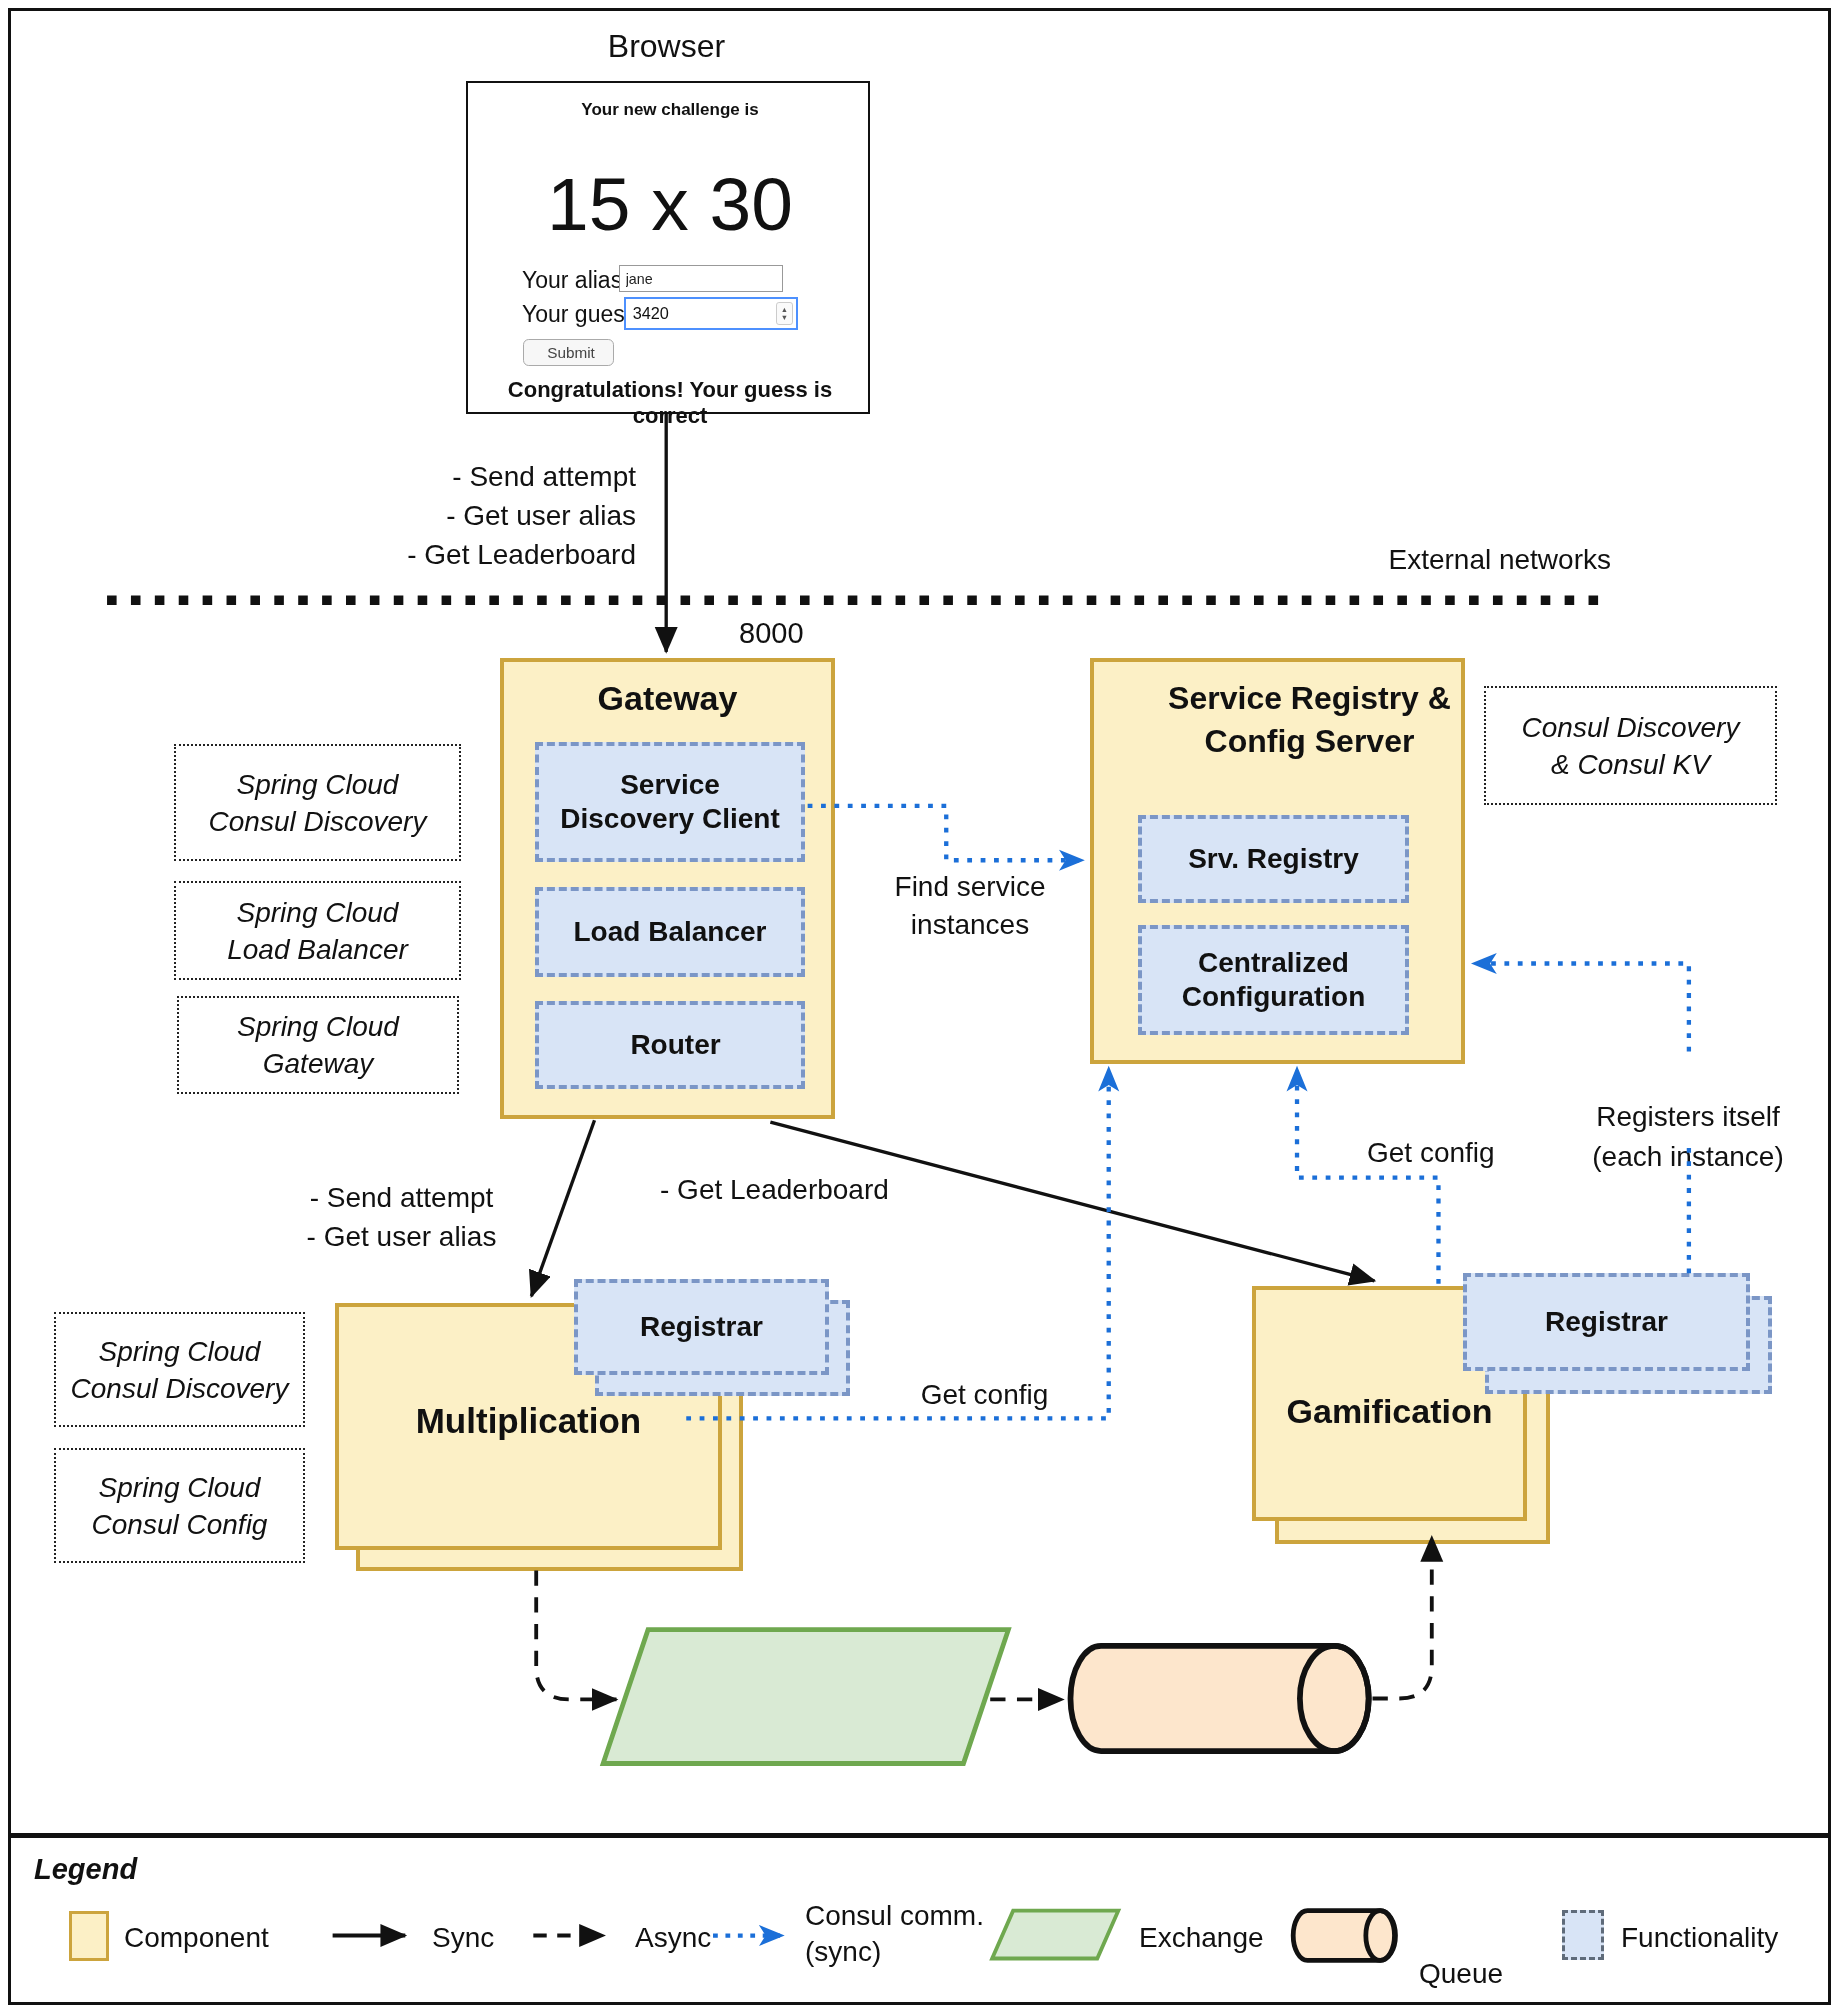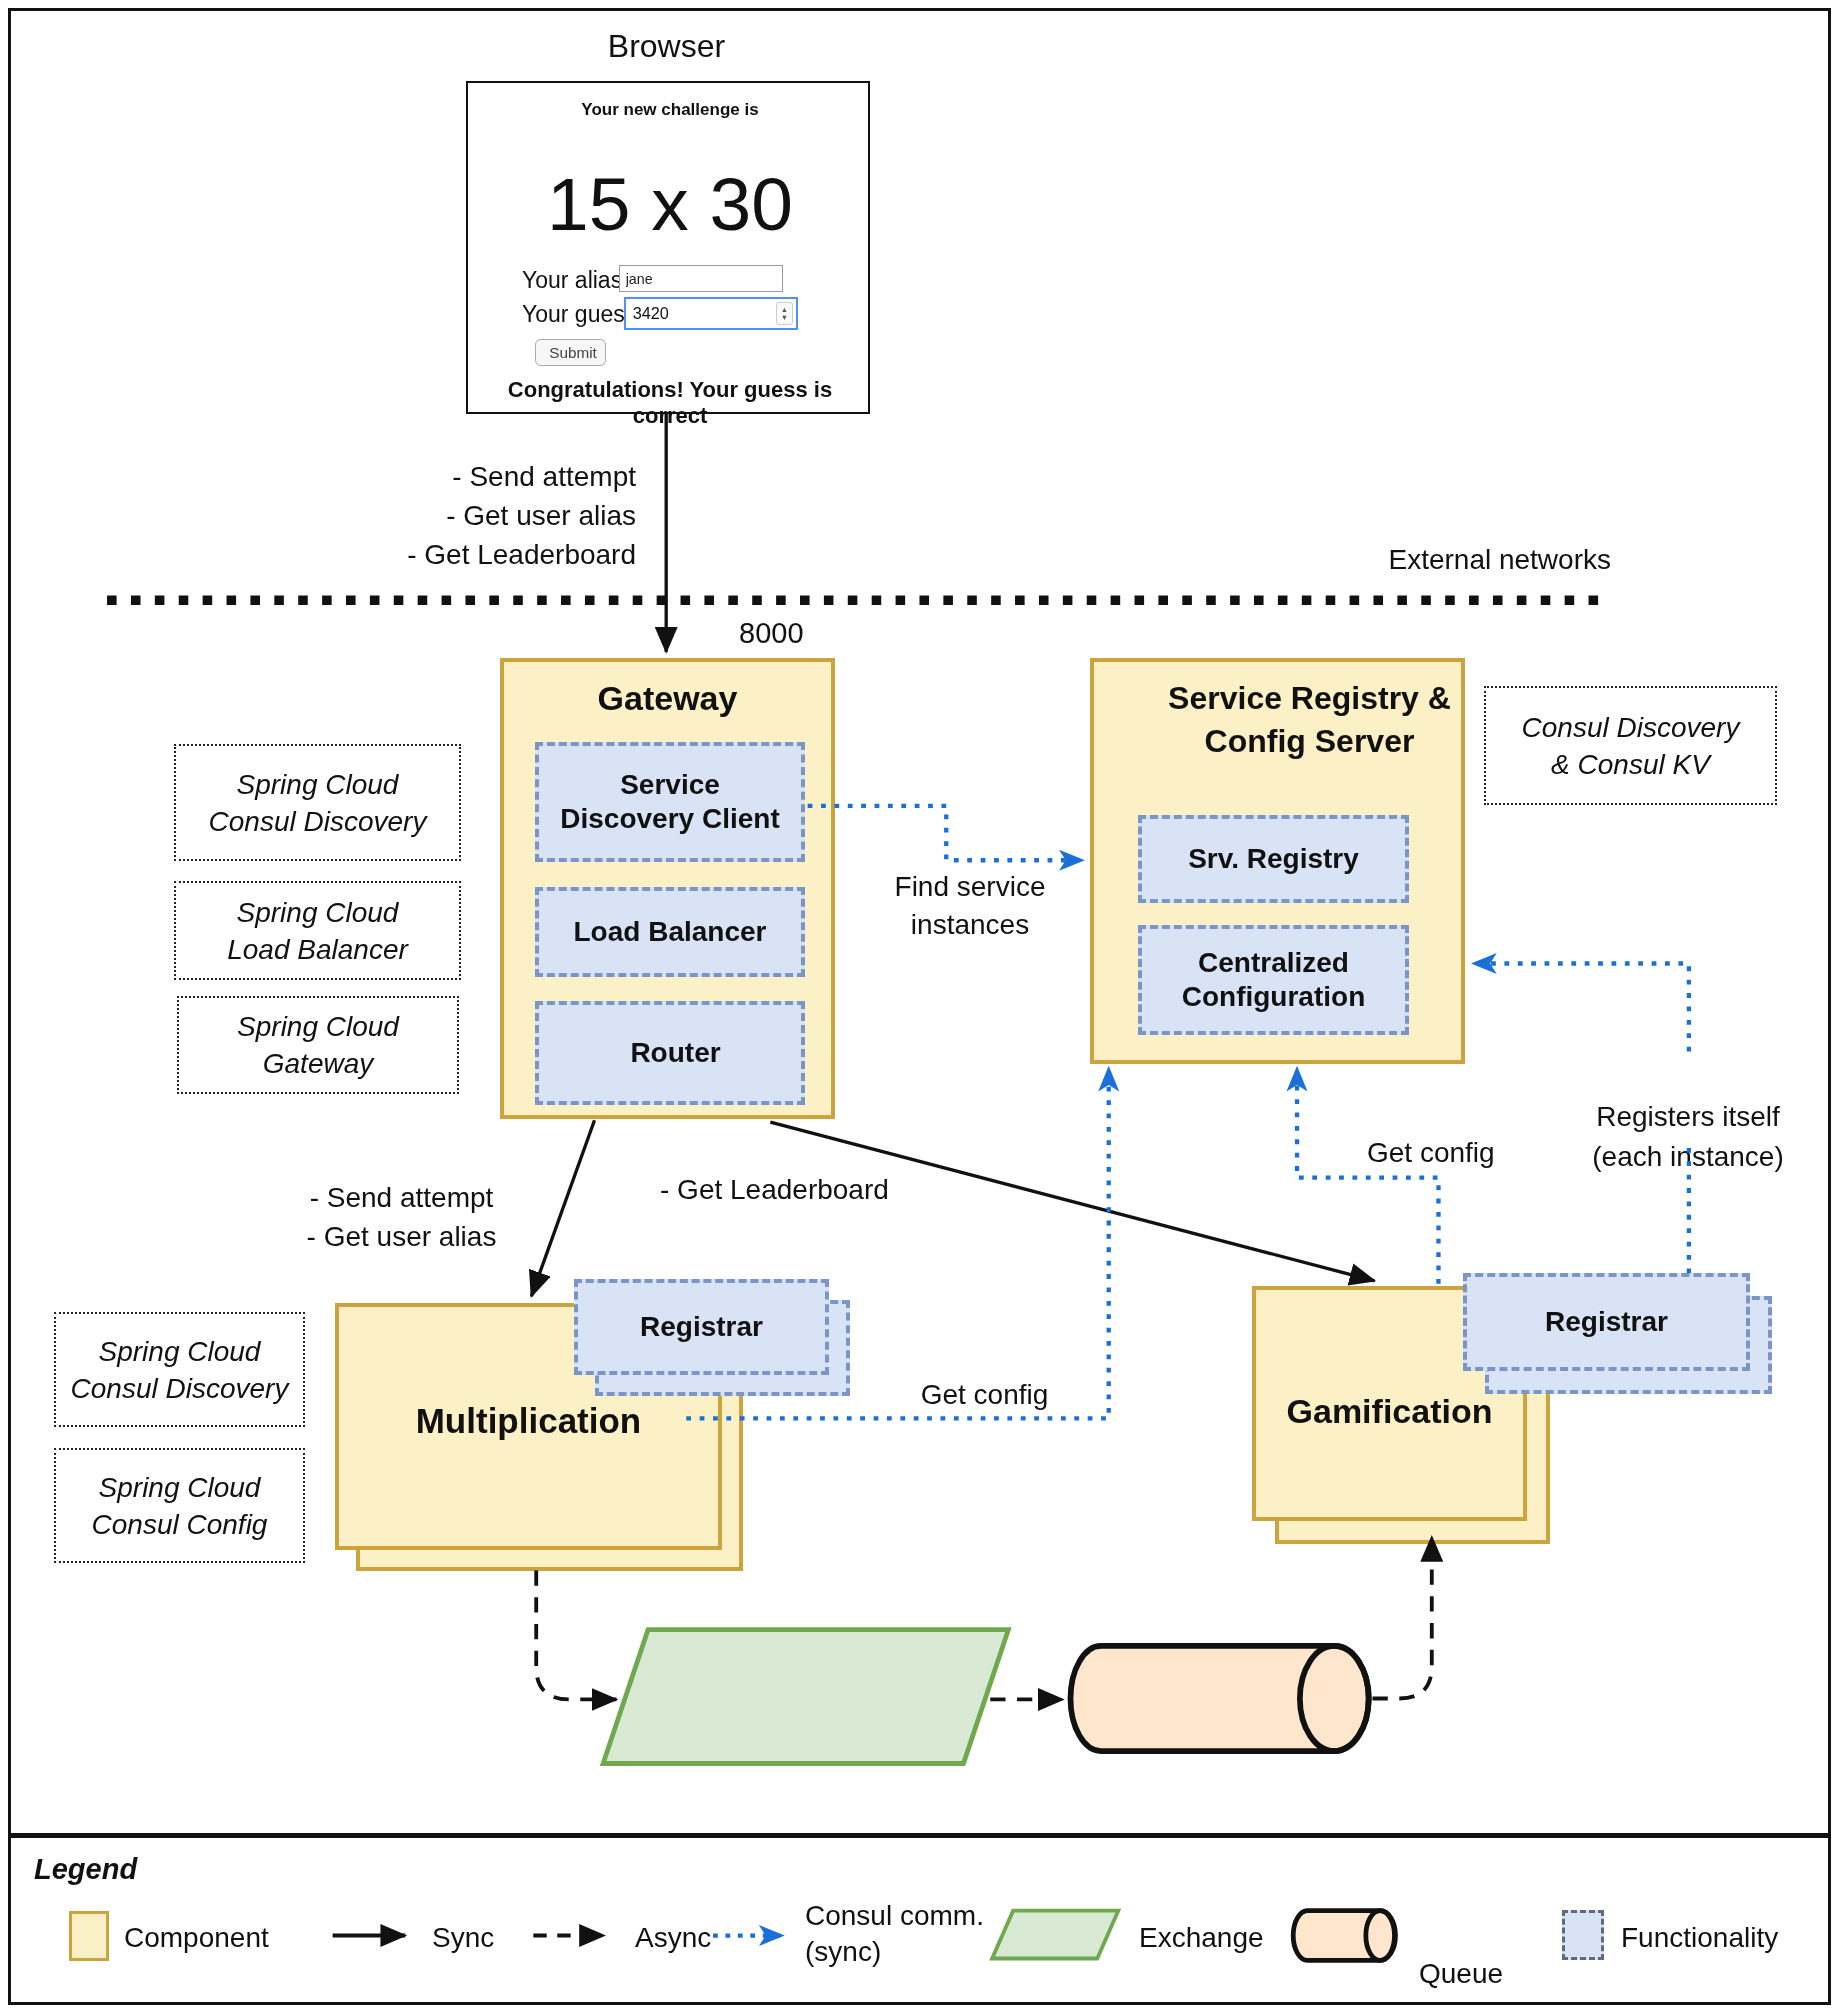--- a/index.html
+++ b/index.html
@@ -40,21 +40,21 @@
     <div class="abs" style="left:54px;top:184px;font-size:23px;">Your alias:</div>
     <input class="binput" style="left: 151px; top: 182px; width: 164px; height: 27px; font-size: 14.3px;" value="jane">
     <div class="abs" style="left:54px;top:218px;font-size:23px;">Your guess:</div>
     <div class="abs" style="left:156px;top:214px;width:174px;height:32.5px;border:2.9px solid #4d90fe;border-radius:0;background:#fff;">
       <span style="position:absolute;left:6.7px;top:4.8px;font-size:16.3px;">3420</span>
       <span class="spin">
         <span>▴</span>
         <span>▾</span>
       </span>
     </div>
-    <button class="bbtn" style="left:67px;top:256px;width:71px;height:27px;padding-left:11px;">Submit</button>
+    <button class="bbtn" style="left:55px;top:256px;width:91px;height:27px;padding-left:11px;">Submit</button>
     <div class="abs ttl" style="left:0;top:294px;width:404px;font-size:22px;">Congratulations! Your guess is correct</div>
   </div>
 
   <div class="abs lbl" style="left:306px;top:457px;width:330px;text-align:right;">- Send attempt
 - Get user alias
 - Get Leaderboard</div>
   <div class="abs lbl" style="left:1324px;top:540px;width:287px;text-align:right;">External networks</div>
   <div class="abs lbl" style="left:739px;top:614px;width:115px;font-size:29px;">8000</div>
   <div class="abs lbl" style="left:841px;top:868px;width:258px;text-align:center;line-height:38px;">Find service
 instances</div>
@@ -64,21 +64,21 @@
   <div class="abs lbl" style="left:870px;top:1375px;width:229px;text-align:center;">Get config</div>
   <div class="abs lbl" style="left:1367px;top:1133px;width:210px;">Get config</div>
   <div class="abs lbl" style="left:1558px;top:1053px;width:260px;text-align:center;line-height:40px;margin-top:44px;">Registers itself
 (each instance)</div>
 
   <div class="abs comp" style="left:500px;top:658px;width:335px;height:461px;"></div>
   <div class="abs ttl" style="left:500px;top:679px;width:335px;font-size:34px;">Gateway</div>
   <div class="abs func" style="left:535px;top:742px;width:270px;height:120px;">Service
 Discovery Client</div>
   <div class="abs func" style="left:535px;top:887px;width:270px;height:90px;">Load Balancer</div>
-  <div class="abs func" style="left:535px;top:1001px;width:270px;height:104px;padding-left:11px;">Router</div>
+  <div class="abs func" style="left:535px;top:1001px;width:270px;height:88px;padding-left:11px;">Router</div>
 
   <div class="abs note" style="left:174px;top:744px;width:287px;height:117px;">Spring Cloud
 Consul Discovery</div>
   <div class="abs note" style="left:174px;top:881px;width:287px;height:99px;">Spring Cloud
 Load Balancer</div>
   <div class="abs note" style="left:177px;top:996px;width:282px;height:98px;">Spring Cloud
 Gateway</div>
 
   <div class="abs comp" style="left:1090px;top:658px;width:375px;height:406px;"></div>
   <div class="abs ttl" style="left:1090px;top:677px;width:439px;font-size:32px;line-height:43px;">Service Registry &amp;

